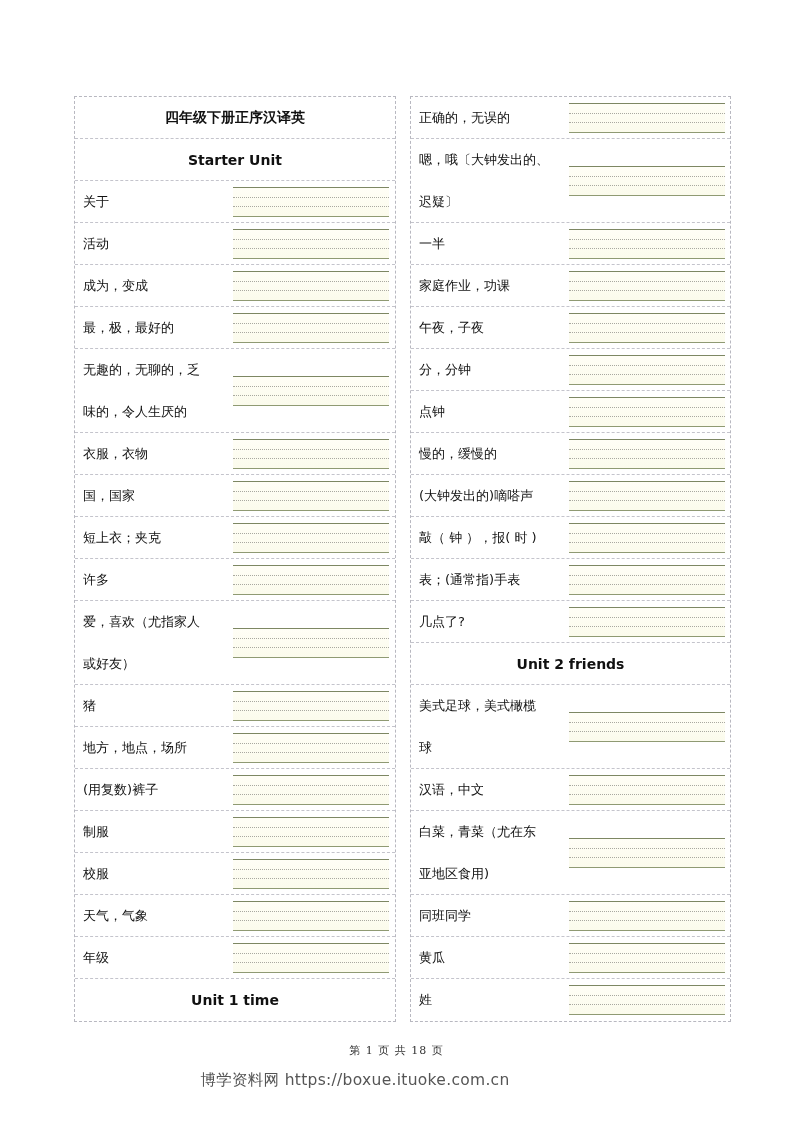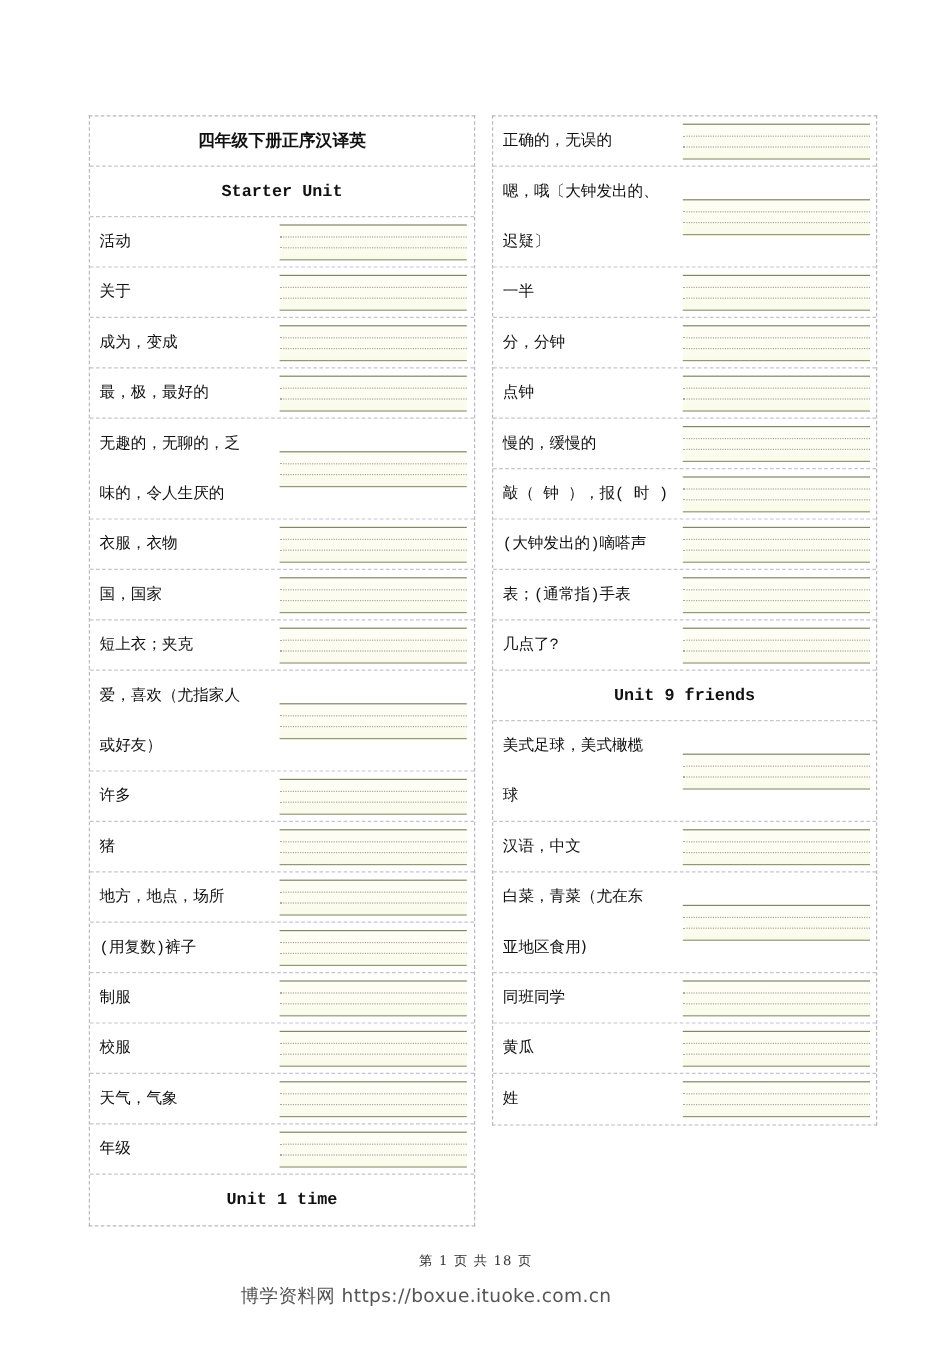--- a/index.html
+++ b/index.html
@@ -3,21 +3,21 @@
 <meta charset="utf-8">
 <style>
   html, body { margin: 0; padding: 0; background: #ffffff; }
   body { width: 793px; height: 1122px; position: relative; overflow: hidden;
          font-family: "DejaVu Sans", "Liberation Sans", sans-serif; color: #111; }
   .table { position: absolute; top: 96px; border: 1px dashed #b8b8c0; box-sizing: border-box; }
   .table.left { left: 74px; width: 322px; }
   .table.right { left: 410px; width: 321px; }
   .row { position: relative; box-sizing: border-box; border-bottom: 1px dashed #c4c4cc; }
   .row:last-child { border-bottom: none; }
-  .row.h1 { height: 42px; font-family: Liberation Mono, monospace; }
+  .row.h1 { height: 42px; }
   .row.h2 { height: 84px; }
   .row.header { display: flex; align-items: center; justify-content: center;
                 font-weight: bold; font-size: 14px; }
   .cn { position: absolute; left: 8px; font-size: 13px; line-height: 42px; white-space: nowrap; }
   .cn.l1 { top: 0; }
   .cn .line2 { display: block; }
   .lines { position: absolute; left: 158px; width: 156px; height: 30px; }
   .row.h1 .lines { top: 6px; }
   .row.h2 .lines { top: 27px; }
   .lines .band { position: absolute; left: 0; right: 0; top: 1px; bottom: 1px;
@@ -34,33 +34,33 @@
                  font-size: 15.5px; color: #555; letter-spacing: 0.3px; }
 </style>
 </head>
 <body>
 
 <div class="table left" id="left-table">
     <div class="row h1 header">四年级下册正序汉译英</div>
     <div class="row h1 header">Starter Unit</div>
     <div class="row h1">
       <div class="cn l1">
+        <span class="line2">关于</span>
+      </div>
+      <div class="lines">
+        <div class="band"></div>
+        <div class="solid top"></div>
+        <div class="dot d1"></div>
+        <div class="dot d2"></div>
+        <div class="solid bot"></div>
+      </div>
+    </div>
+    <div class="row h1">
+      <div class="cn l1">
         <span class="line2">活动</span>
-      </div>
-      <div class="lines">
-        <div class="band"></div>
-        <div class="solid top"></div>
-        <div class="dot d1"></div>
-        <div class="dot d2"></div>
-        <div class="solid bot"></div>
-      </div>
-    </div>
-    <div class="row h1">
-      <div class="cn l1">
-        <span class="line2">关于</span>
       </div>
       <div class="lines">
         <div class="band"></div>
         <div class="solid top"></div>
         <div class="dot d1"></div>
         <div class="dot d2"></div>
         <div class="solid bot"></div>
       </div>
     </div>
     <div class="row h1">
@@ -129,36 +129,36 @@
         <span class="line2">短上衣；夹克</span>
       </div>
       <div class="lines">
         <div class="band"></div>
         <div class="solid top"></div>
         <div class="dot d1"></div>
         <div class="dot d2"></div>
         <div class="solid bot"></div>
       </div>
     </div>
+    <div class="row h1">
+      <div class="cn l1">
+        <span class="line2">许多</span>
+      </div>
+      <div class="lines">
+        <div class="band"></div>
+        <div class="solid top"></div>
+        <div class="dot d1"></div>
+        <div class="dot d2"></div>
+        <div class="solid bot"></div>
+      </div>
+    </div>
     <div class="row h2">
       <div class="cn l1">
         <span class="line2">爱，喜欢（尤指家人</span>
         <span class="line2">或好友）</span>
-      </div>
-      <div class="lines">
-        <div class="band"></div>
-        <div class="solid top"></div>
-        <div class="dot d1"></div>
-        <div class="dot d2"></div>
-        <div class="solid bot"></div>
-      </div>
-    </div>
-    <div class="row h1">
-      <div class="cn l1">
-        <span class="line2">许多</span>
       </div>
       <div class="lines">
         <div class="band"></div>
         <div class="solid top"></div>
         <div class="dot d1"></div>
         <div class="dot d2"></div>
         <div class="solid bot"></div>
       </div>
     </div>
     <div class="row h1">
@@ -280,20 +280,44 @@
       <div class="lines">
         <div class="band"></div>
         <div class="solid top"></div>
         <div class="dot d1"></div>
         <div class="dot d2"></div>
         <div class="solid bot"></div>
       </div>
     </div>
     <div class="row h1">
       <div class="cn l1">
+        <span class="line2">家庭作业，功课</span>
+      </div>
+      <div class="lines">
+        <div class="band"></div>
+        <div class="solid top"></div>
+        <div class="dot d1"></div>
+        <div class="dot d2"></div>
+        <div class="solid bot"></div>
+      </div>
+    </div>
+    <div class="row h1">
+      <div class="cn l1">
+        <span class="line2">午夜，子夜</span>
+      </div>
+      <div class="lines">
+        <div class="band"></div>
+        <div class="solid top"></div>
+        <div class="dot d1"></div>
+        <div class="dot d2"></div>
+        <div class="solid bot"></div>
+      </div>
+    </div>
+    <div class="row h1">
+      <div class="cn l1">
         <span class="line2">分，分钟</span>
       </div>
       <div class="lines">
         <div class="band"></div>
         <div class="solid top"></div>
         <div class="dot d1"></div>
         <div class="dot d2"></div>
         <div class="solid bot"></div>
       </div>
     </div>
@@ -316,44 +340,44 @@
       <div class="lines">
         <div class="band"></div>
         <div class="solid top"></div>
         <div class="dot d1"></div>
         <div class="dot d2"></div>
         <div class="solid bot"></div>
       </div>
     </div>
     <div class="row h1">
       <div class="cn l1">
+        <span class="line2">(大钟发出的)嘀嗒声</span>
+      </div>
+      <div class="lines">
+        <div class="band"></div>
+        <div class="solid top"></div>
+        <div class="dot d1"></div>
+        <div class="dot d2"></div>
+        <div class="solid bot"></div>
+      </div>
+    </div>
+    <div class="row h1">
+      <div class="cn l1">
         <span class="line2">敲（ 钟 ），报( 时 )</span>
       </div>
       <div class="lines">
         <div class="band"></div>
         <div class="solid top"></div>
         <div class="dot d1"></div>
         <div class="dot d2"></div>
         <div class="solid bot"></div>
       </div>
     </div>
     <div class="row h1">
       <div class="cn l1">
-        <span class="line2">(大钟发出的)嘀嗒声</span>
-      </div>
-      <div class="lines">
-        <div class="band"></div>
-        <div class="solid top"></div>
-        <div class="dot d1"></div>
-        <div class="dot d2"></div>
-        <div class="solid bot"></div>
-      </div>
-    </div>
-    <div class="row h1">
-      <div class="cn l1">
         <span class="line2">表；(通常指)手表</span>
       </div>
       <div class="lines">
         <div class="band"></div>
         <div class="solid top"></div>
         <div class="dot d1"></div>
         <div class="dot d2"></div>
         <div class="solid bot"></div>
       </div>
     </div>
@@ -362,21 +386,21 @@
         <span class="line2">几点了?</span>
       </div>
       <div class="lines">
         <div class="band"></div>
         <div class="solid top"></div>
         <div class="dot d1"></div>
         <div class="dot d2"></div>
         <div class="solid bot"></div>
       </div>
     </div>
-    <div class="row h1 header">Unit 9 friends</div>
+    <div class="row h1 header">Unit 2 friends</div>
     <div class="row h2">
       <div class="cn l1">
         <span class="line2">美式足球，美式橄榄</span>
         <span class="line2">球</span>
       </div>
       <div class="lines">
         <div class="band"></div>
         <div class="solid top"></div>
         <div class="dot d1"></div>
         <div class="dot d2"></div>

